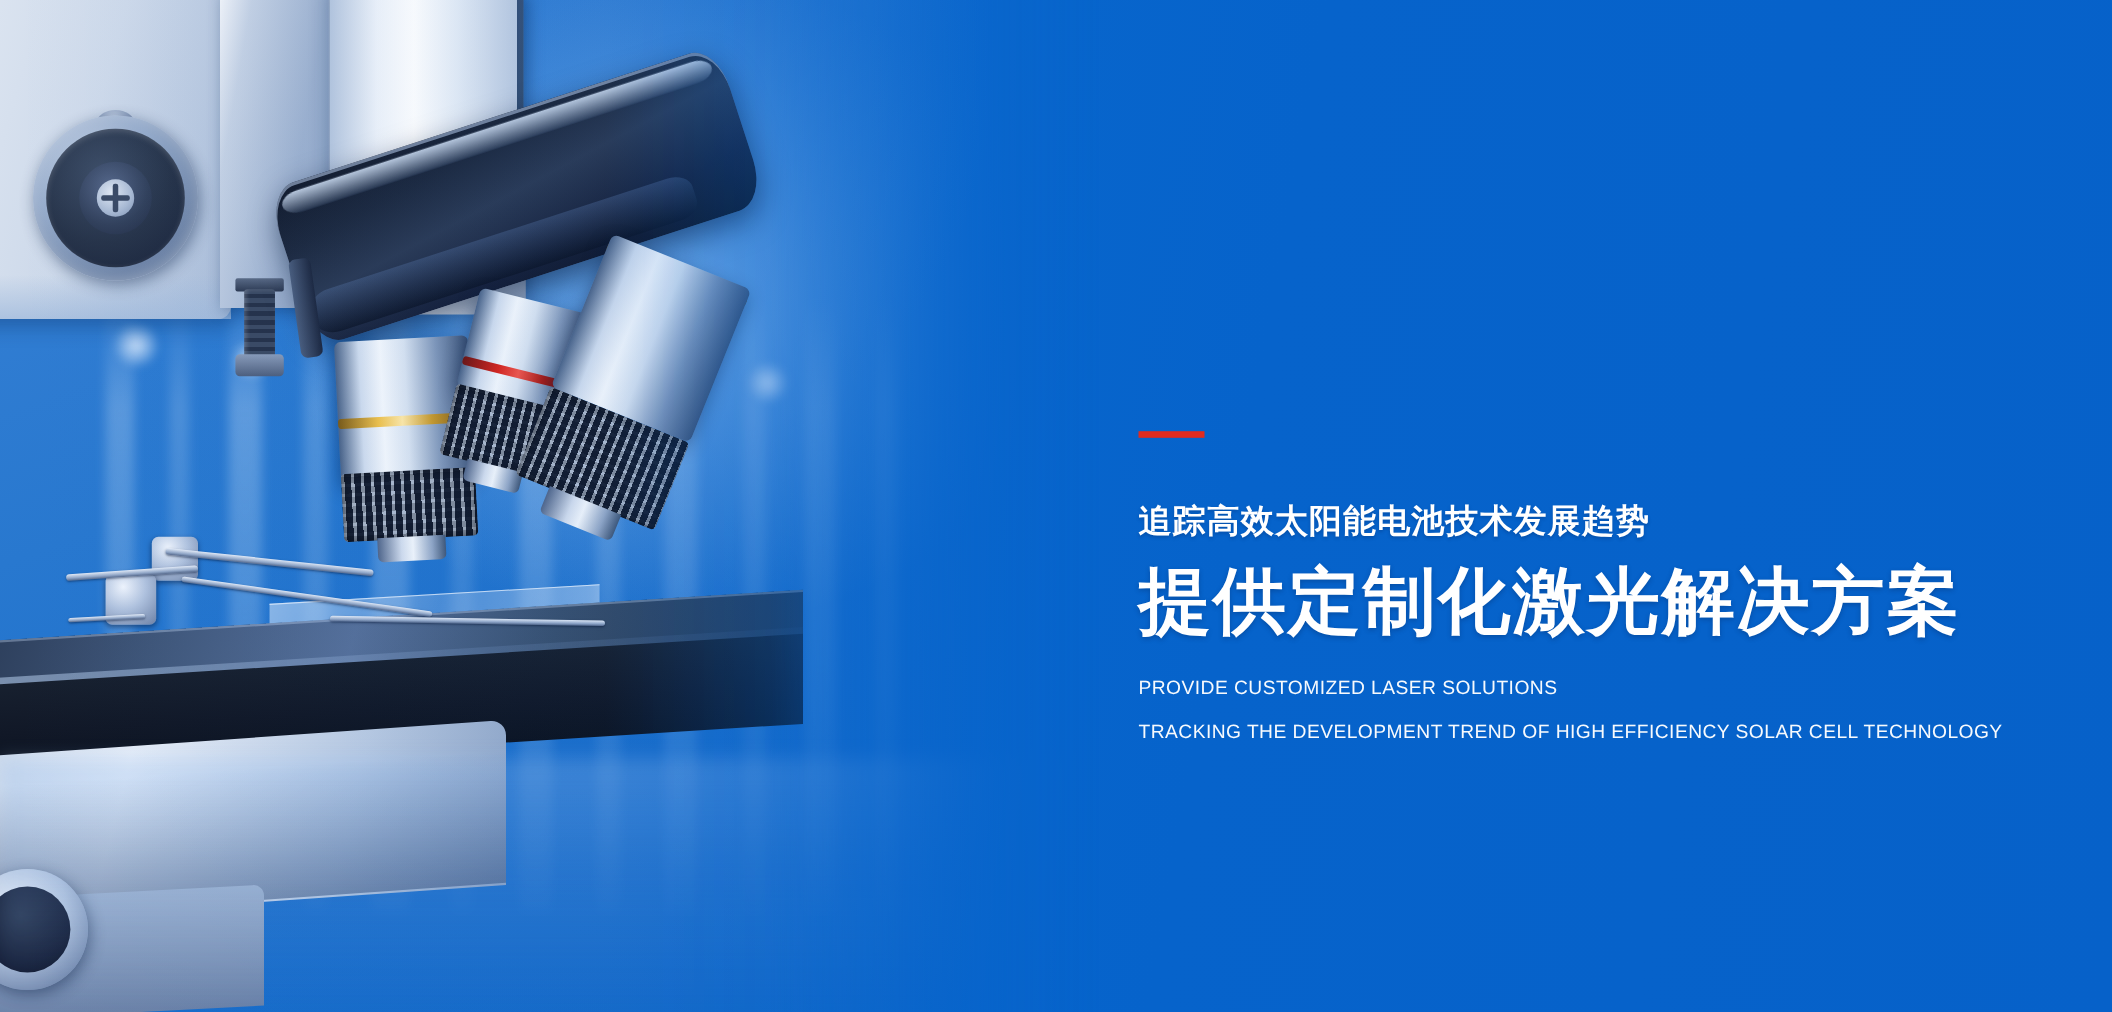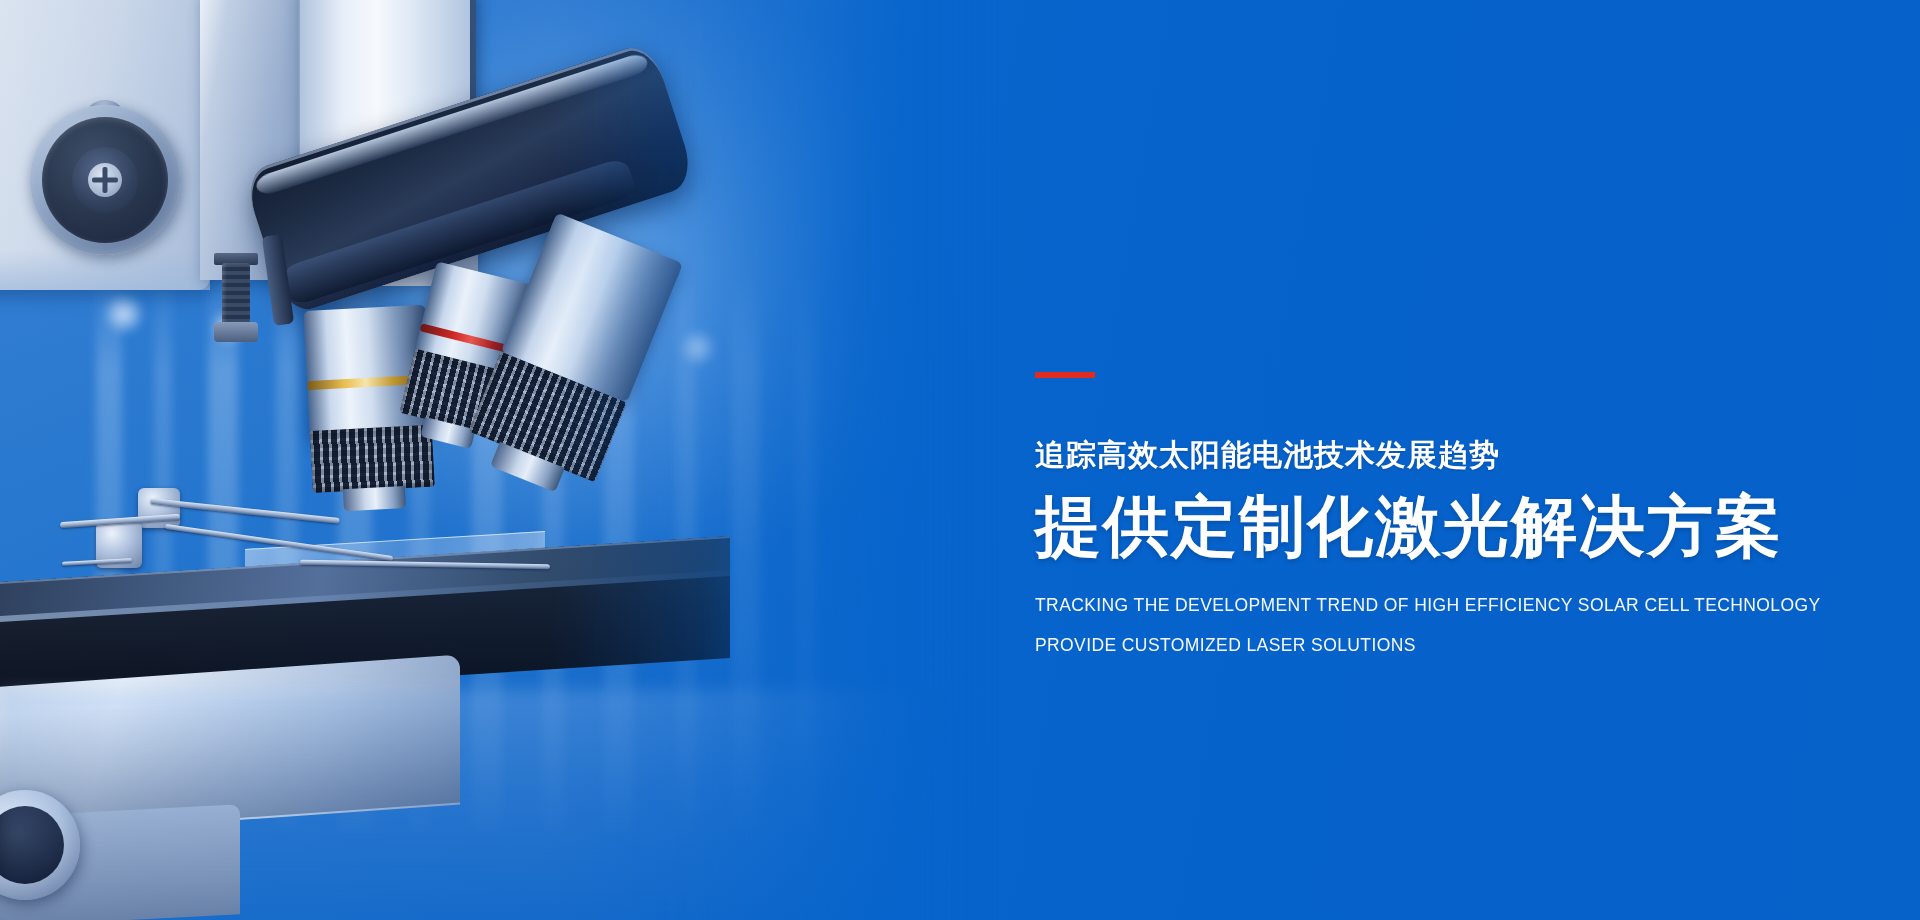--- a/index.html
+++ b/index.html
@@ -310,21 +310,21 @@
   
   .photo-haze {
     position:absolute; inset:0;
     background:linear-gradient(to right, rgba(10,95,195,0) 0%, rgba(8,92,195,0.05) 55%, rgba(6,99,203,0.45) 80%, rgba(6,99,203,0.9) 95%, #0663cb 100%);
   }
 
   
   .content {
     position:absolute;
     left:1035px;
-    top:372px;
+    top:392px;
     width:840px;
   }
   .accent-rule {
     width:60px;
     height:6px;
     background:#e02b20;
     margin-bottom:62px;
   }
   .subhead {
     color:#ffffff;
@@ -457,19 +457,19 @@
   </div>
 
   <div class="content">
 
     <div class="accent-rule"></div>
 
     <div class="subhead">追踪高效太阳能电池技术发展趋势</div>
 
     <h1 class="headline">提供定制化激光解决方案</h1>
 
+    <div class="en-line">PROVIDE CUSTOMIZED LASER SOLUTIONS</div>
+
     <div class="en-line">TRACKING THE DEVELOPMENT TREND OF HIGH EFFICIENCY SOLAR CELL TECHNOLOGY</div>
 
-    <div class="en-line">PROVIDE CUSTOMIZED LASER SOLUTIONS</div>
-
   </div>
 
 </div>
 
 </body></html>

